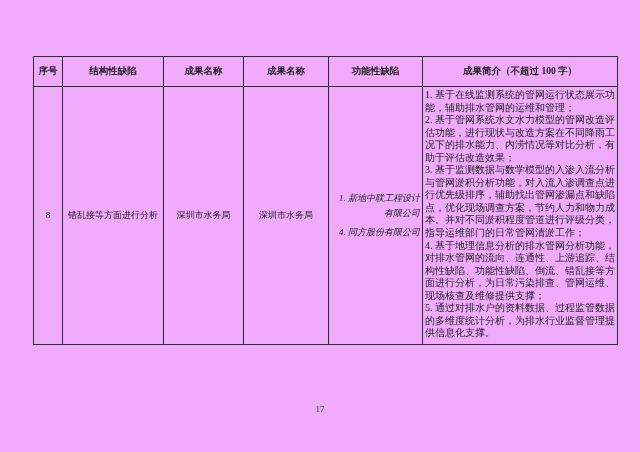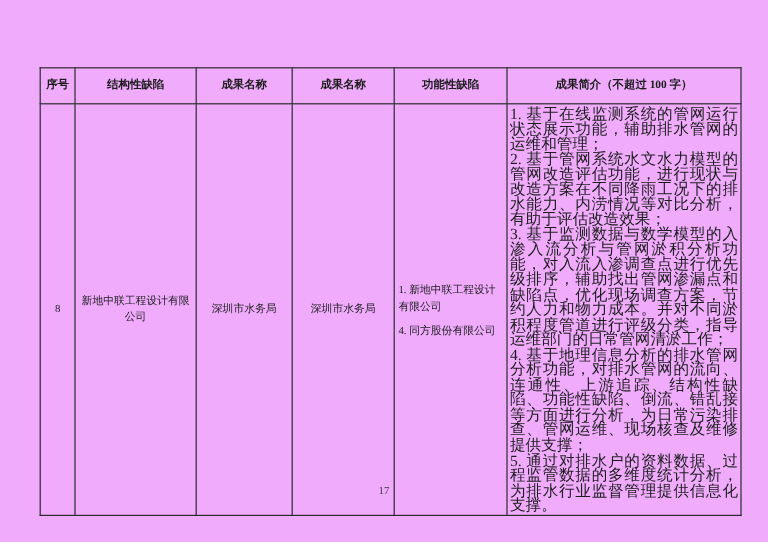--- a/index.html
+++ b/index.html
@@ -46,33 +46,34 @@
     height: 258px;
   }
   td.c-center {
     text-align: center;
     vertical-align: middle;
     font-size: 9px;
     padding: 2px 4px;
     line-height: 1.55;
   }
   td.c-partners {
-    text-align: left;
+    text-align: right;
     vertical-align: middle;
     font-size: 9px;
     padding: 2px 2px 2px 3px;
+    font-style: italic;
   }
   td.c-partners p {
     margin: 5px 0;
     line-height: 1.6;
   }
   td.c-brief {
     text-align: left;
     vertical-align: top;
-    font-size: 13px;
+    font-size: 10px;
     padding: 2px 2px 1px 2px;
     margin-left: 20px;
   }
   td.c-brief p {
     margin: 0;
     line-height: 12.55px;
     text-align: justify;
     text-justify: inter-character;
   }
   .page-number {
@@ -105,21 +106,21 @@
         <th>结构性缺陷</th>
         <th>成果名称</th>
         <th>成果名称</th>
         <th>功能性缺陷</th>
         <th>成果简介（不超过 100 字）</th>
       </tr>
     </thead>
     <tbody>
       <tr>
         <td class="c-center">8</td>
-        <td class="c-center">新地中联工程设计有限公司</td>
+        <td class="c-center">错乱接等方面进行分析</td>
         <td class="c-center">深圳市水务局</td>
         <td class="c-center">深圳市水务局</td>
         <td class="c-partners">
           <p>1. 新地中联工程设计有限公司</p>
           <p>4. 同方股份有限公司</p>
         </td>
         <td class="c-brief">
           <p>1. 基于在线监测系统的管网运行状态展示功能，辅助排水管网的运维和管理；</p>
           <p>2. 基于管网系统水文水力模型的管网改造评估功能，进行现状与改造方案在不同降雨工况下的排水能力、内涝情况等对比分析，有助于评估改造效果；</p>
           <p>3. 基于监测数据与数学模型的入渗入流分析与管网淤积分析功能，对入流入渗调查点进行优先级排序，辅助找出管网渗漏点和缺陷点，优化现场调查方案，节约人力和物力成本。并对不同淤积程度管道进行评级分类，指导运维部门的日常管网清淤工作；</p>

